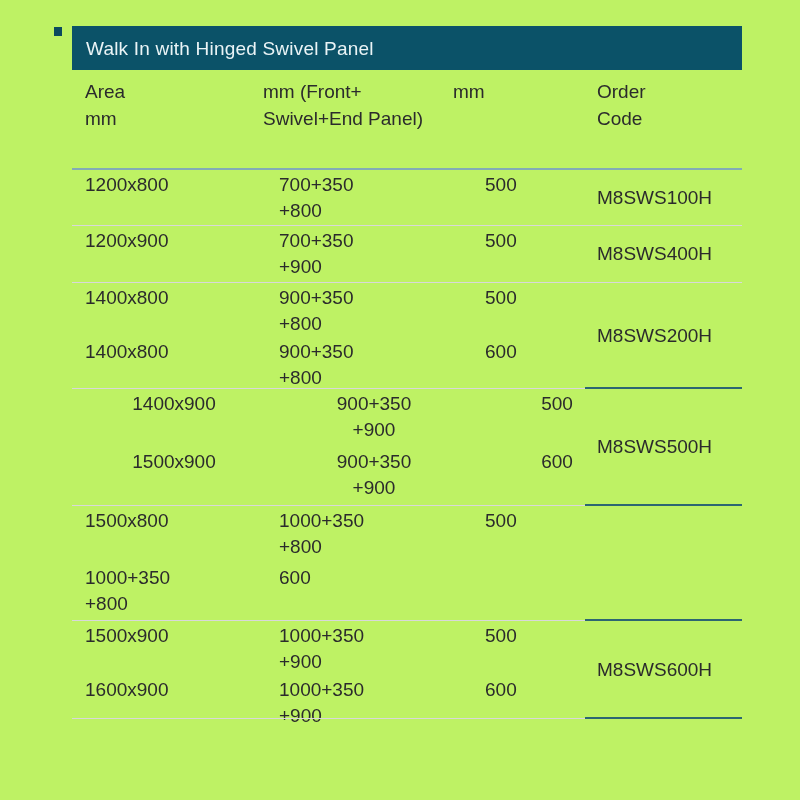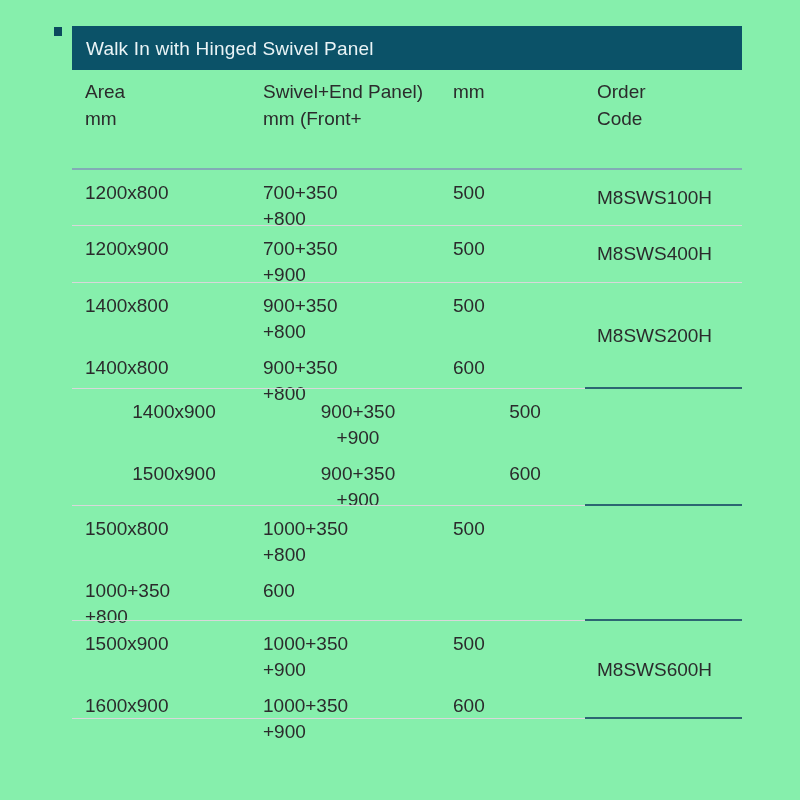--- a/index.html
+++ b/index.html
@@ -1,18 +1,18 @@
 <!DOCTYPE html>
 <html style="--header-bg: #0b5268; --header-text: #eaf4f6; --text: #2b2b2c; --divider: #d8d8da; --header-divider: #82abb6; --accent-divider: #2c6672; --corner-mark: #0b4a5e;"><head>
 <meta charset="utf-8">
 <style>
   html,body { margin:0; padding:0; background:#ffffff; }
   .page {
     position:relative; width:800px; height:800px;
-    background:#86efac; overflow:hidden;
+    background:#bef264; overflow:hidden;
     font-family:"Liberation Sans", sans-serif;
     color:var(--text,#2b2b2c);
   }
   .corner-mark {
     position:absolute; left:54px; top:27px; width:8px; height:9px;
     background:var(--corner-mark,#0b4a5e);
   }
   .title-bar {
     position:absolute; left:72px; top:26px; width:670px; height:44px;
     background:var(--header-bg,#0b5268); color:var(--header-text,#eaf4f6);
@@ -23,22 +23,22 @@
   .col-headers {
     display:grid; grid-template-columns:178px 190px 144px auto;
     box-sizing:border-box; height:98px; padding:8px 0 0 13px;
     font-size:19px; line-height:27px;
   }
   .header-divider { height:2px; background:var(--header-divider,#82abb6); }
   .group { display:flex; padding-left:13px; box-sizing:border-box; }
   .group-rows { width:512px; display:flex; flex-direction:column; }
   .row {
     display:grid; grid-template-columns:178px 190px 144px;
-    flex:1; box-sizing:border-box; padding-top:10px;
-    font-size:19px; line-height:26px;
+    flex:1; box-sizing:border-box; padding-top:2px;
+    font-size:19px; line-height:26px;gap:16px;
   }
   .group-code {
     flex:1; display:flex; align-items:center;
     font-size:19px;
   }
   .divider { position:relative; height:1px; background:var(--divider,#d8d8da); }
   .divider.accent::after {
     content:""; position:absolute; left:513px; right:0; top:-1px; height:2px;
     background:var(--accent-divider,#2c6672);
   }
@@ -57,22 +57,22 @@
     <span>Walk In with Hinged Swivel Panel</span>
   </div>
 
   <div class="table">
     <div class="col-headers" id="col-headers">
         <div>
           <div>Area</div>
           <div>mm</div>
         </div>
         <div>
+          <div>mm (Front+</div>
           <div>Swivel+End Panel)</div>
-          <div>mm (Front+</div>
         </div>
         <div>
           <div>mm</div>
         </div>
         <div>
           <div>Order</div>
           <div>Code</div>
         </div>
       </div>
     <div class="header-divider"></div>
@@ -139,20 +139,21 @@
             </div>
             <div class="row">
               <div>1500x900</div>
               <div>
                 <div>900+350</div>
                 <div>+900</div>
               </div>
               <div>600</div>
             </div>
           </div>
+          <div class="group-code">M8SWS500H</div>
         </div>
         <div class="divider accent"></div>
         <div class="group" style="height: 114px;">
           <div class="group-rows">
             <div class="row">
               <div>1500x800</div>
               <div>
                 <div>1000+350</div>
                 <div>+800</div>
               </div>

